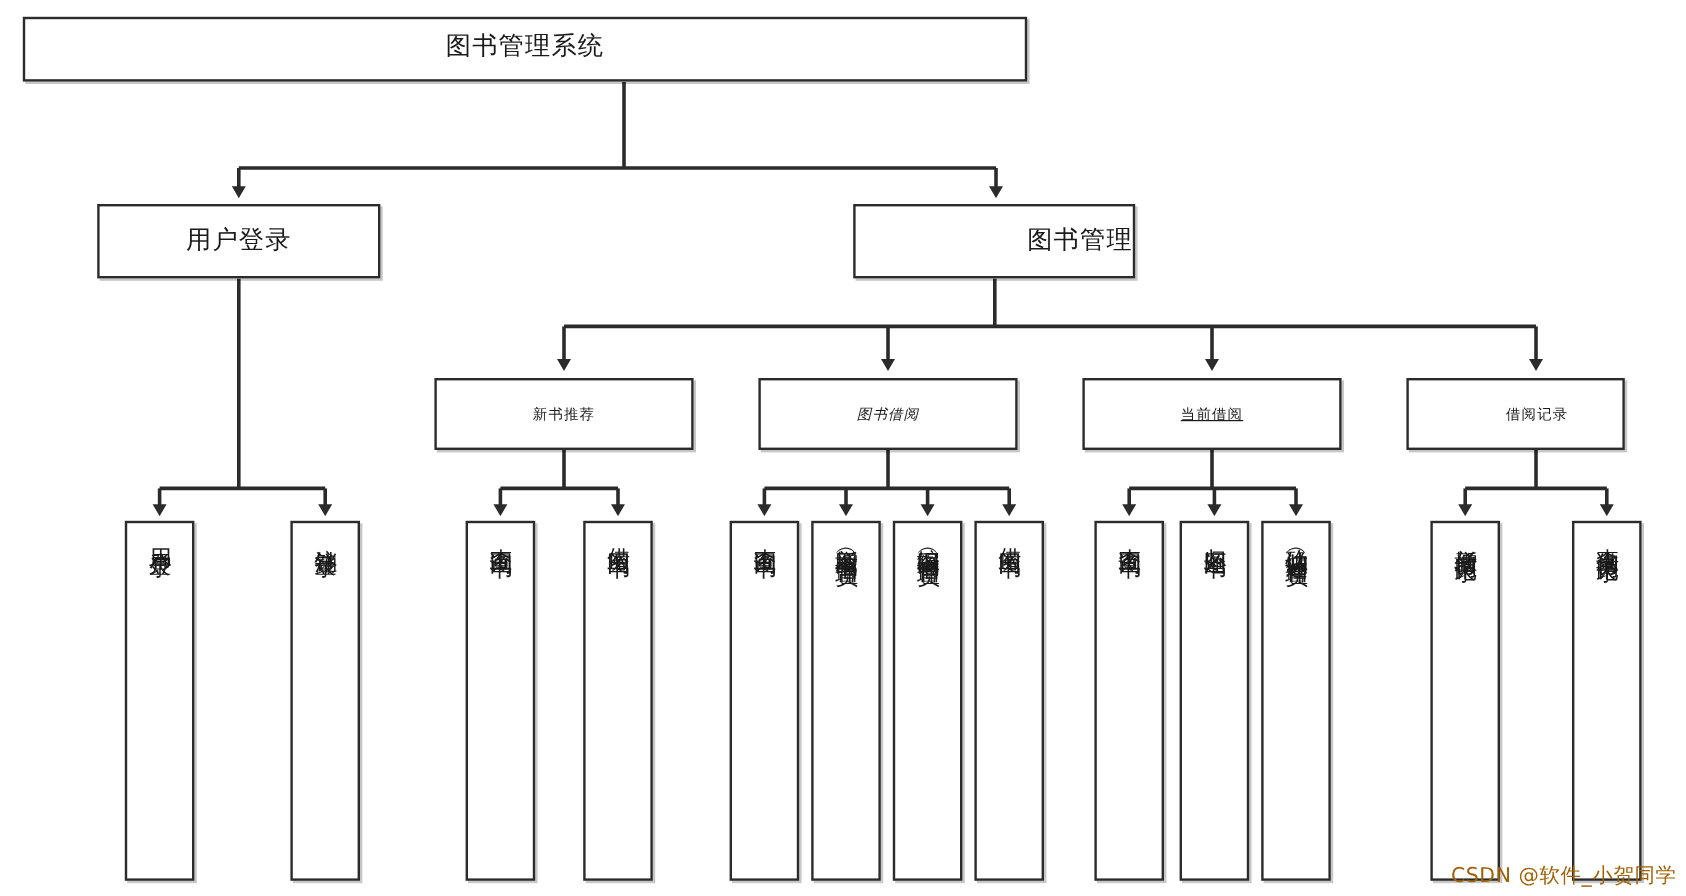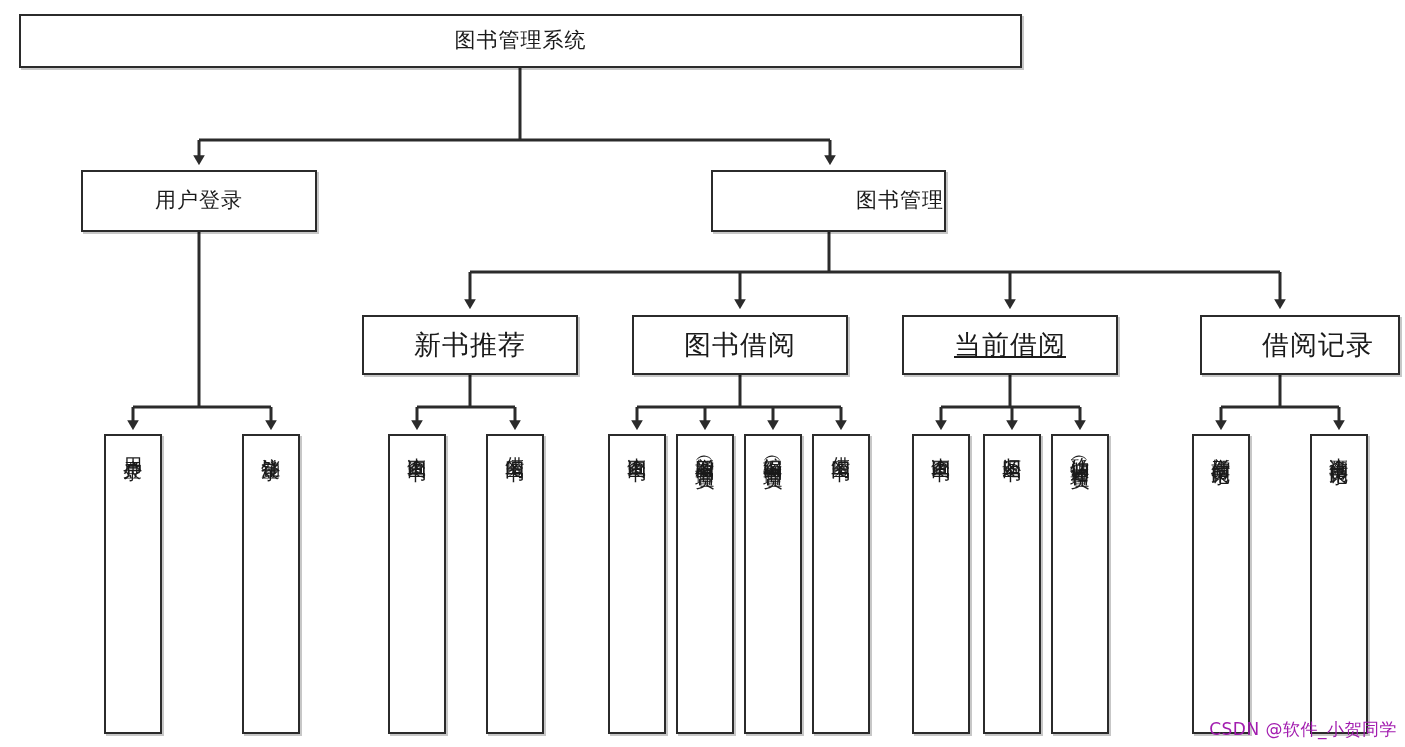--- a/index.html
+++ b/index.html
@@ -37,21 +37,21 @@
     justify-content: center;
     text-align: center;
     box-shadow: 2px 2px 0 rgba(0,0,0,0.22);
   }
   .node.h {
     font-size: 21px;
     letter-spacing: 1px;
     line-height: 1.2;
   }
   .node.l3 {
-    font-size: 27px;
+    font-size: 12px;
     letter-spacing: 1px;
   }
   .node.leaf {
     font-size: 19px;
     align-items: flex-start;
     justify-content: center;
     padding-top: 6px;
     letter-spacing: 1px;
   }
   .vtext {
@@ -59,21 +59,21 @@
     text-orientation: upright;
     white-space: nowrap;
     line-height: 1.12;
     letter-spacing: 2px;
   }
   #watermark {
     position: absolute;
     right: 8px;
     bottom: 6px;
     font-size: 17px;
-    color: #a21caf;
+    color: #a16207;
     letter-spacing: 0.5px;
     white-space: nowrap;
   }
 </style>
 </head>
 <body>
 
 <div id="canvas">
 
   <svg id="edges" viewBox="0 0 1405 747" width="1405" height="747" xmlns="http://www.w3.org/2000/svg">
@@ -137,41 +137,41 @@
 
     <g fill="none" stroke="#2b2b2b" stroke-width="3">
 
       <path d="M 1280 375 L 1280 407"></path>
       <path d="M 1221 407 L 1339 407"></path>
       <path d="M 1221 407 L 1221 421" marker-end="url(#arrow)"></path>
       <path d="M 1339 407 L 1339 421" marker-end="url(#arrow)"></path>
     </g>
   </svg>
 
-  <div class="node h" style="left: 19px; top: 14px; width: 1003px; height: 54px;">
+  <div class="node h" style="left: 19px; top: 14px; width: 837px; height: 54px; font-family: Liberation Mono, monospace;">
     <span>图书管理系统</span>
   </div>
 
   <div class="node h" style="left: 81px; top: 170px; width: 236px; height: 62px;">
     <span>用户登录</span>
   </div>
   <div class="node h" style="left: 711px; top: 170px; width: 235px; height: 62px; justify-content: flex-end;">
     <span>图书管理</span>
   </div>
 
   <div class="node l3" style="left: 362px; top: 315px; width: 216px; height: 60px;">
     <span>新书推荐</span>
   </div>
-  <div class="node l3" style="left: 632px; top: 315px; width: 216px; height: 60px;">
+  <div class="node l3" style="left: 632px; top: 315px; width: 216px; height: 60px; font-style: italic;">
     <span>图书借阅</span>
   </div>
   <div class="node l3" style="left: 902px; top: 315px; width: 216px; height: 60px; text-decoration: underline;">
     <span>当前借阅</span>
   </div>
-  <div class="node l3" style="left: 1200px; top: 315px; width: 200px; height: 60px; padding-left: 36px;">
+  <div class="node l3" style="left: 1172px; top: 315px; width: 182px; height: 60px; padding-left: 36px;">
     <span>借阅记录</span>
   </div>
 
   <div class="node leaf" style="left: 104px; top: 434px; width: 58px; height: 300px;">
     <span class="vtext">用户登录</span>
   </div>
   <div class="node leaf" style="left: 242px; top: 434px; width: 58px; height: 300px;">
     <span class="vtext">注销登录</span>
   </div>
   <div class="node leaf" style="left: 388px; top: 434px; width: 58px; height: 300px;">

